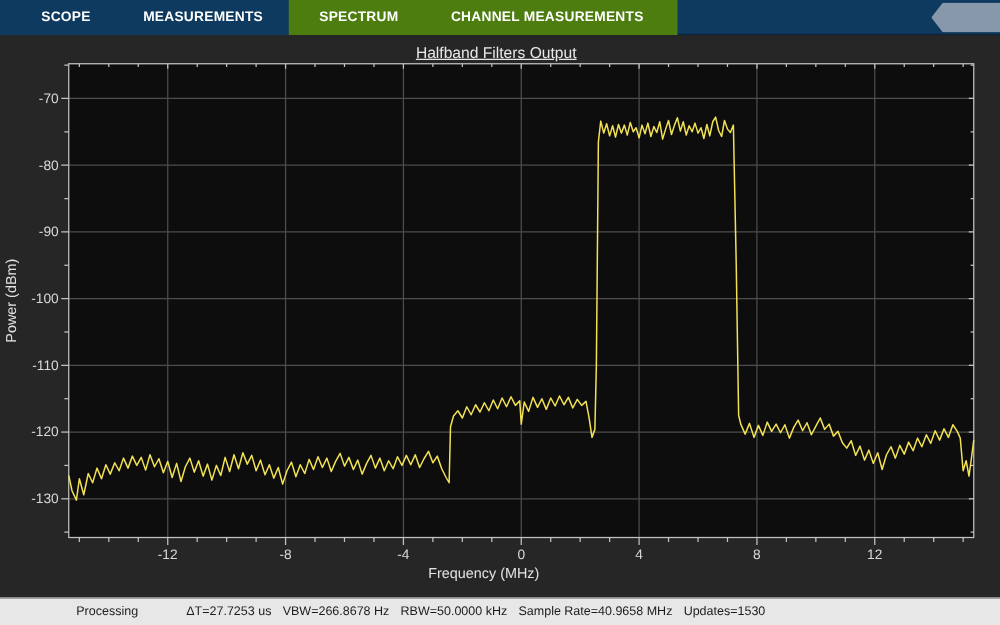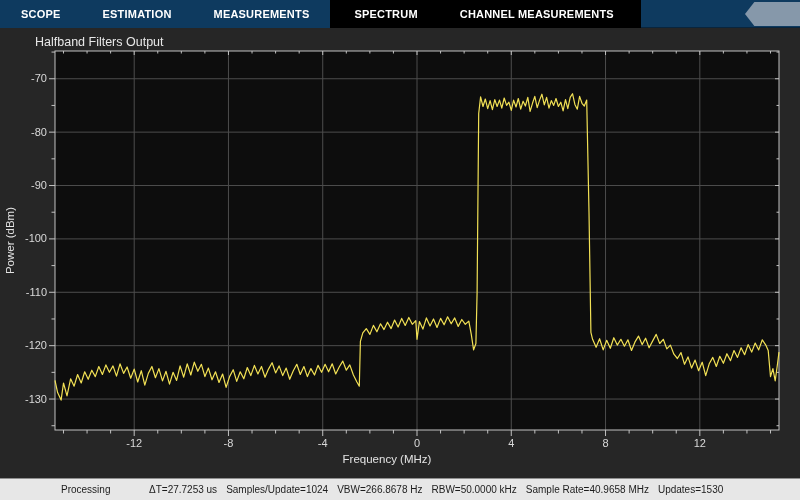--- a/index.html
+++ b/index.html
@@ -8,22 +8,22 @@
     font-family:"Liberation Sans",sans-serif;
     background:#262626;
   }
   
   .toolbar{
     position:absolute;top:0;left:0;width:800px;height:28px;
     background:#0e3a5f;display:flex;align-items:stretch;
     box-shadow:inset 0 -1px 0 rgba(0,0,0,.35);
   }
   .tabgroup{display:flex;align-items:stretch;}
-  .tabgroup.dark{background:#0e3a5f;padding-left:0;}
-  .tabgroup.blue{background:#000000;padding:0 6px 0 3px;}
+  .tabgroup.dark{background:#0e3a5f;padding-left:12px;}
+  .tabgroup.blue{background:#4d7c0f;padding:0 6px 0 3px;}
   .tab{
     display:flex;align-items:center;padding:0 21px;
     color:#ffffff;font-size:11px;font-weight:700;letter-spacing:.2px;
     white-space:nowrap;cursor:default;
   }
   .toolbar-fill{flex:1;}
   .help-wrap{
     display:flex;align-items:center;justify-content:flex-end;width:56px;height:28px;
   }
   .help-pentagon{
@@ -31,21 +31,21 @@
     clip-path:polygon(0 50%,17% 0,100% 0,100% 100%,17% 100%);
     display:flex;align-items:center;justify-content:center;
   }
   
   .scope-body{
     position:absolute;top:28px;left:0;width:800px;height:450px;
     background:#262626;
   }
   .plot-title{
     position:absolute;top:7px;left:35px;width:724px;
-    text-align:left;color:#e8e8e8;font-size:12.5px;
+    text-align:center;color:#e8e8e8;font-size:12.5px;text-decoration:underline;
   }
   #chart-svg{position:absolute;top:0;left:0;}
   .xlabel{
     position:absolute;top:425px;left:25px;width:724px;text-align:center;
     color:#e3e3e3;font-size:11.5px;
   }
   .ylabel-wrap{
     position:absolute;top:23px;left:2px;width:16px;height:379px;
     display:flex;align-items:center;justify-content:center;
   }
@@ -62,21 +62,20 @@
   }
   .status-state{padding-left:17px;width:88px;flex:0 0 auto;}
   .status-items{display:flex;column-gap:9px;flex:0 0 auto;}
 </style>
 </head>
 <body>
 
 <div class="toolbar">
   <div class="tabgroup dark">
     <span class="tab">SCOPE</span>
-    <span class="tab">ESTIMATION</span>
     <span class="tab">MEASUREMENTS</span>
   </div>
   <div class="tabgroup blue">
     <span class="tab">SPECTRUM</span>
     <span class="tab">CHANNEL MEASUREMENTS</span>
   </div>
   <div class="toolbar-fill"></div>
   <div class="help-wrap">
     <div class="help-pentagon">
       
@@ -214,20 +213,19 @@
   <div class="xlabel">Frequency (MHz)</div>
   <div class="ylabel-wrap">
     <span class="ylabel">Power (dBm)</span>
   </div>
 </div>
 
 <div class="status-bar">
   <span class="status-state">Processing</span>
   <span class="status-items">
     <span>ΔT=27.7253 us</span>
-    <span>Samples/Update=1024</span>
     <span>VBW=266.8678 Hz</span>
     <span>RBW=50.0000 kHz</span>
     <span>Sample Rate=40.9658 MHz</span>
     <span>Updates=1530</span>
 
   </span>
 </div>
 
 </body></html>

